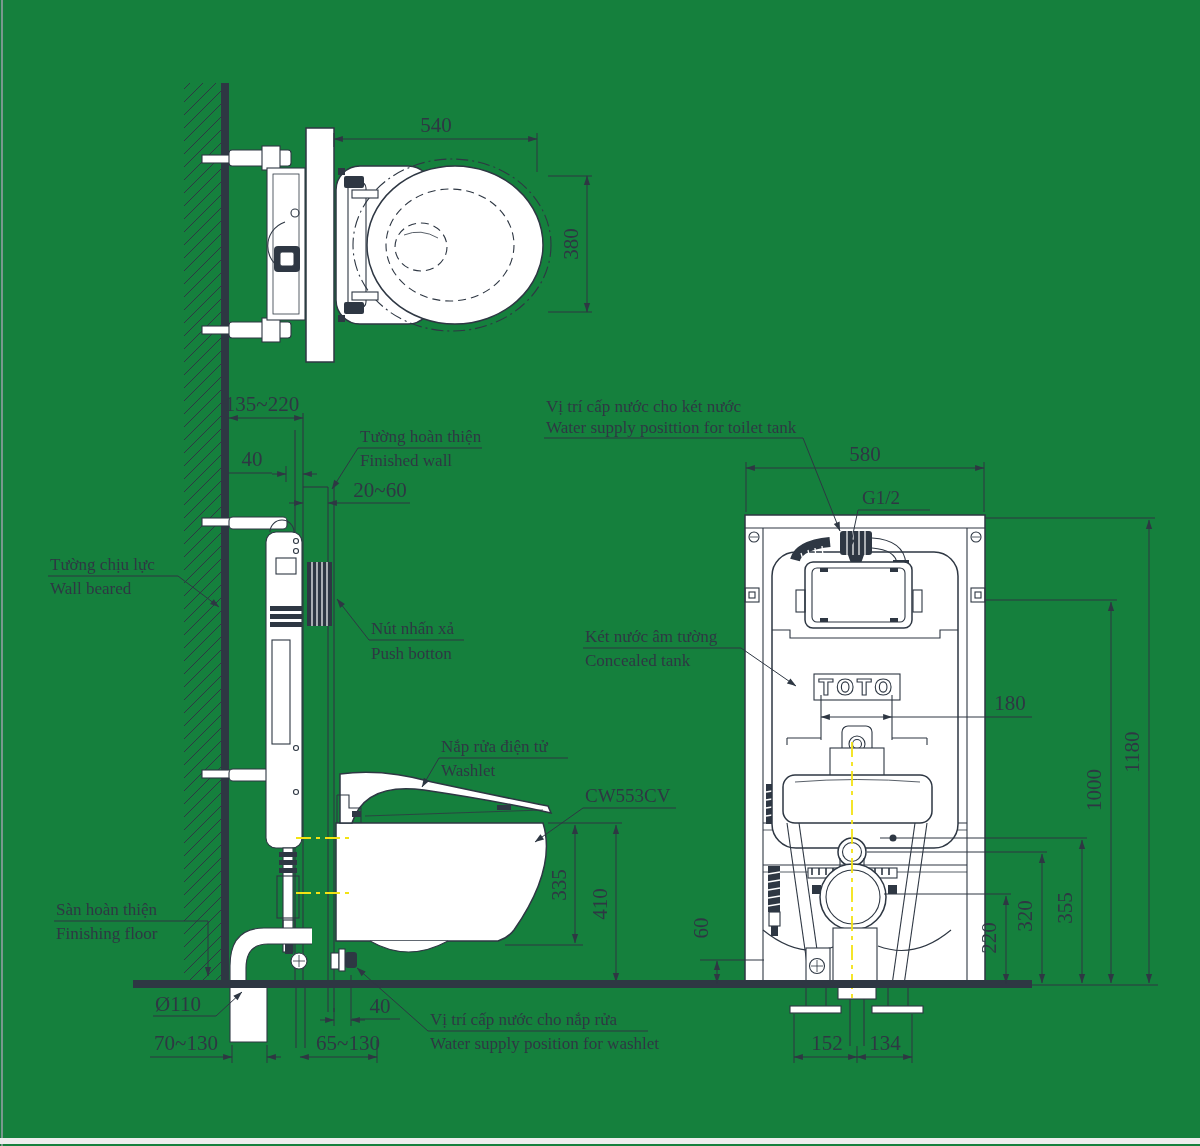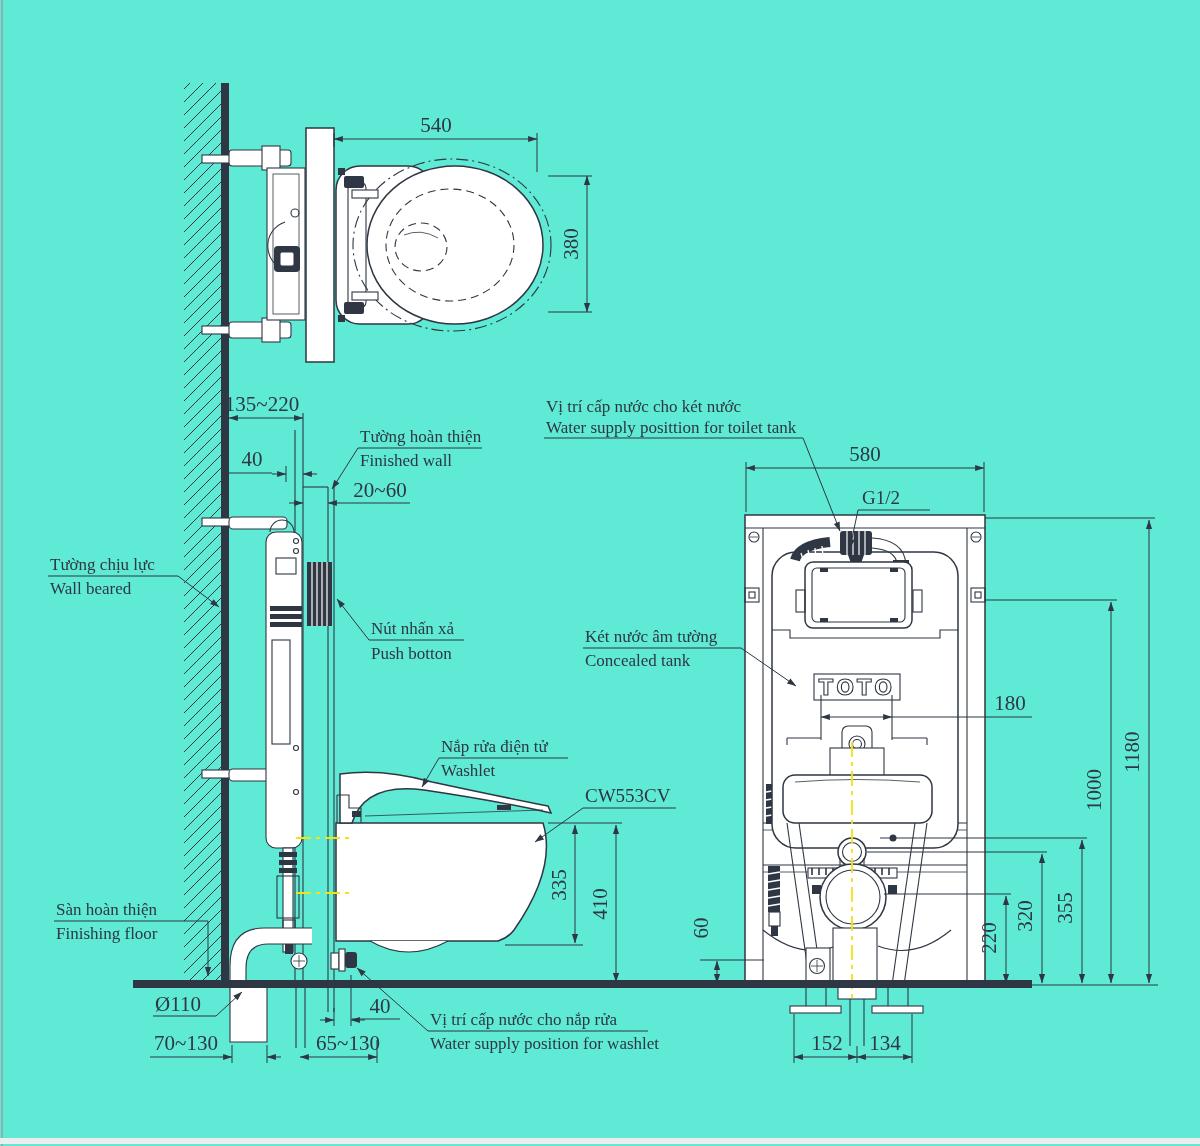--- a/index.html
+++ b/index.html
@@ -1,16 +1,16 @@
 <!DOCTYPE html>
 <html><head>
 <meta charset="utf-8">
 <style>
   html,body{margin:0;padding:0;background:#ffffff;}
-  .stage{position:relative;width:1200px;height:1146px;background:#5eead4;overflow:hidden;
+  .stage{position:relative;width:1200px;height:1146px;background:#15803d;overflow:hidden;
          font-family:"Liberation Serif", serif;}
   svg{display:block;}
   .ln{fill:none;stroke:#2e3743;stroke-width:1.1;}
   .fw{fill:#ffffff;stroke:#2e3743;stroke-width:1.1;}
   .fw2{fill:#ffffff;stroke:#2e3743;stroke-width:1.5;}
   .dk{fill:#2e3743;stroke:none;}
   .dim{fill:none;stroke:#2e3743;stroke-width:1;}
   .thin{fill:none;stroke:#2e3743;stroke-width:0.8;}
   .dash1{stroke-dasharray:12 4 2 4;}
   .dash2{stroke-dasharray:8 5;}

